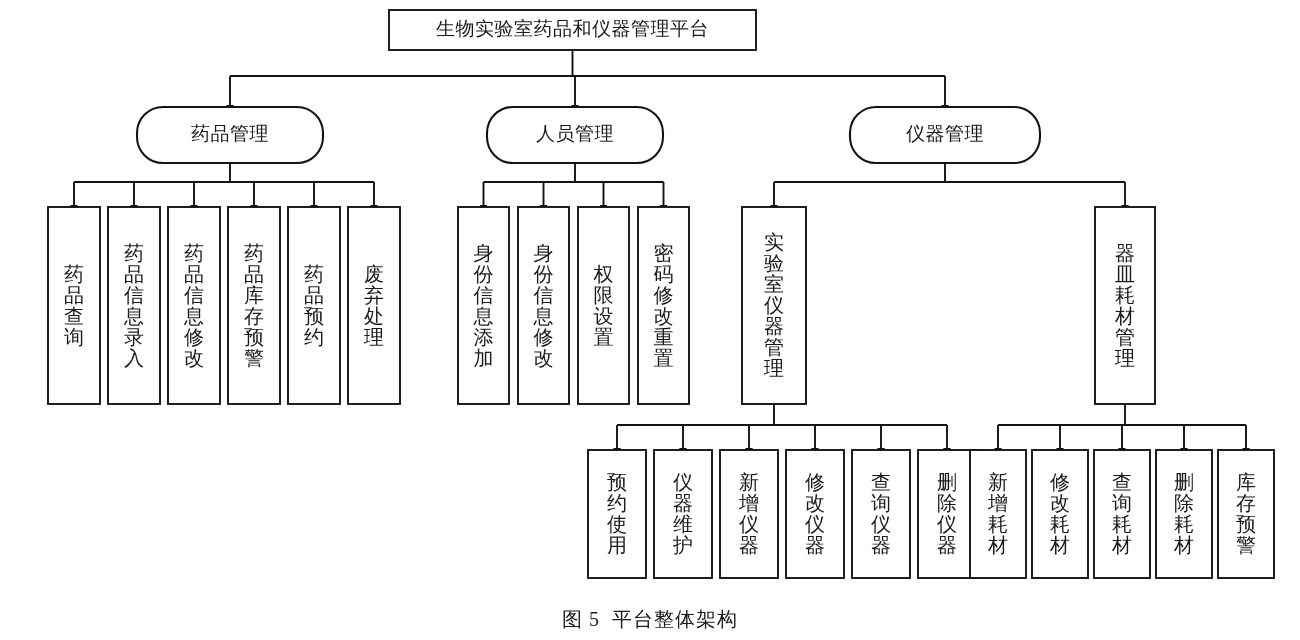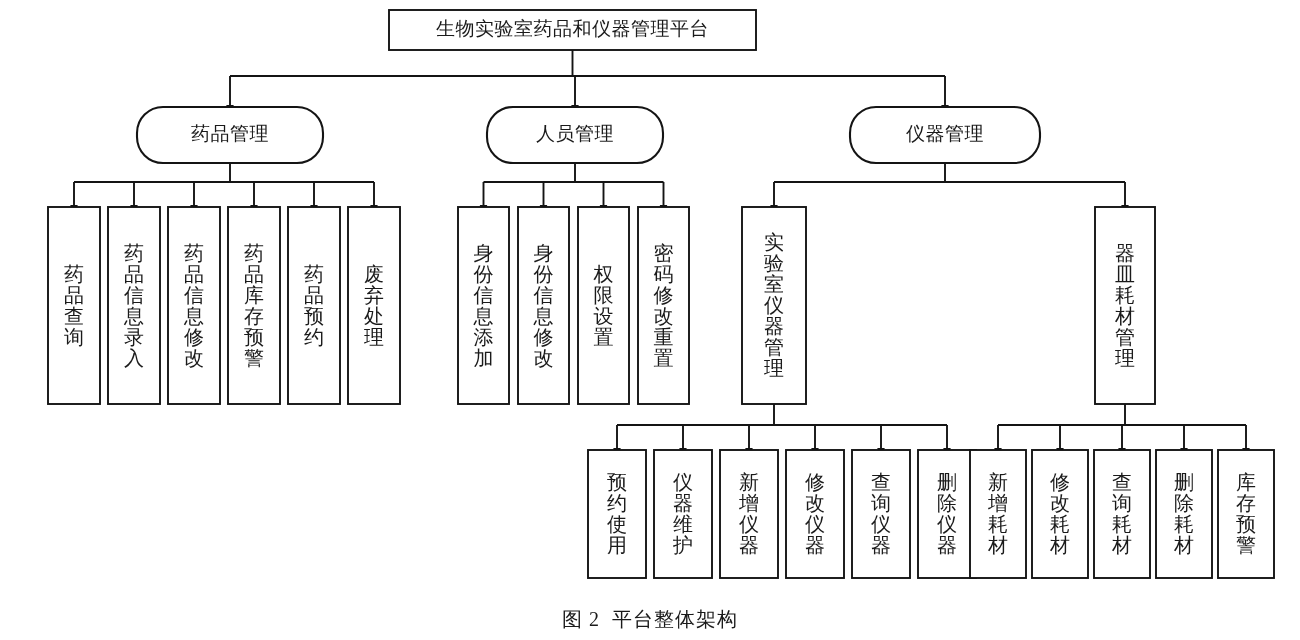--- a/index.html
+++ b/index.html
@@ -344,18 +344,18 @@
       </div>
       <div class="vlabel" style="left: 1218px; top: 450px; width: 56px; height: 128px; font-size: 20px; line-height: 21px;">
         <span>库</span>
         <span>存</span>
         <span>预</span>
         <span>警</span>
       </div>
     </div>
 
   <div class="caption">
-    <span class="cap-num">图 2</span>
+    <span class="cap-num">图 5</span>
     <span class="cap-txt">平台整体架构</span>
   </div>
 
   <div class="page-edge"></div>
 </div>
 
 </body></html>

